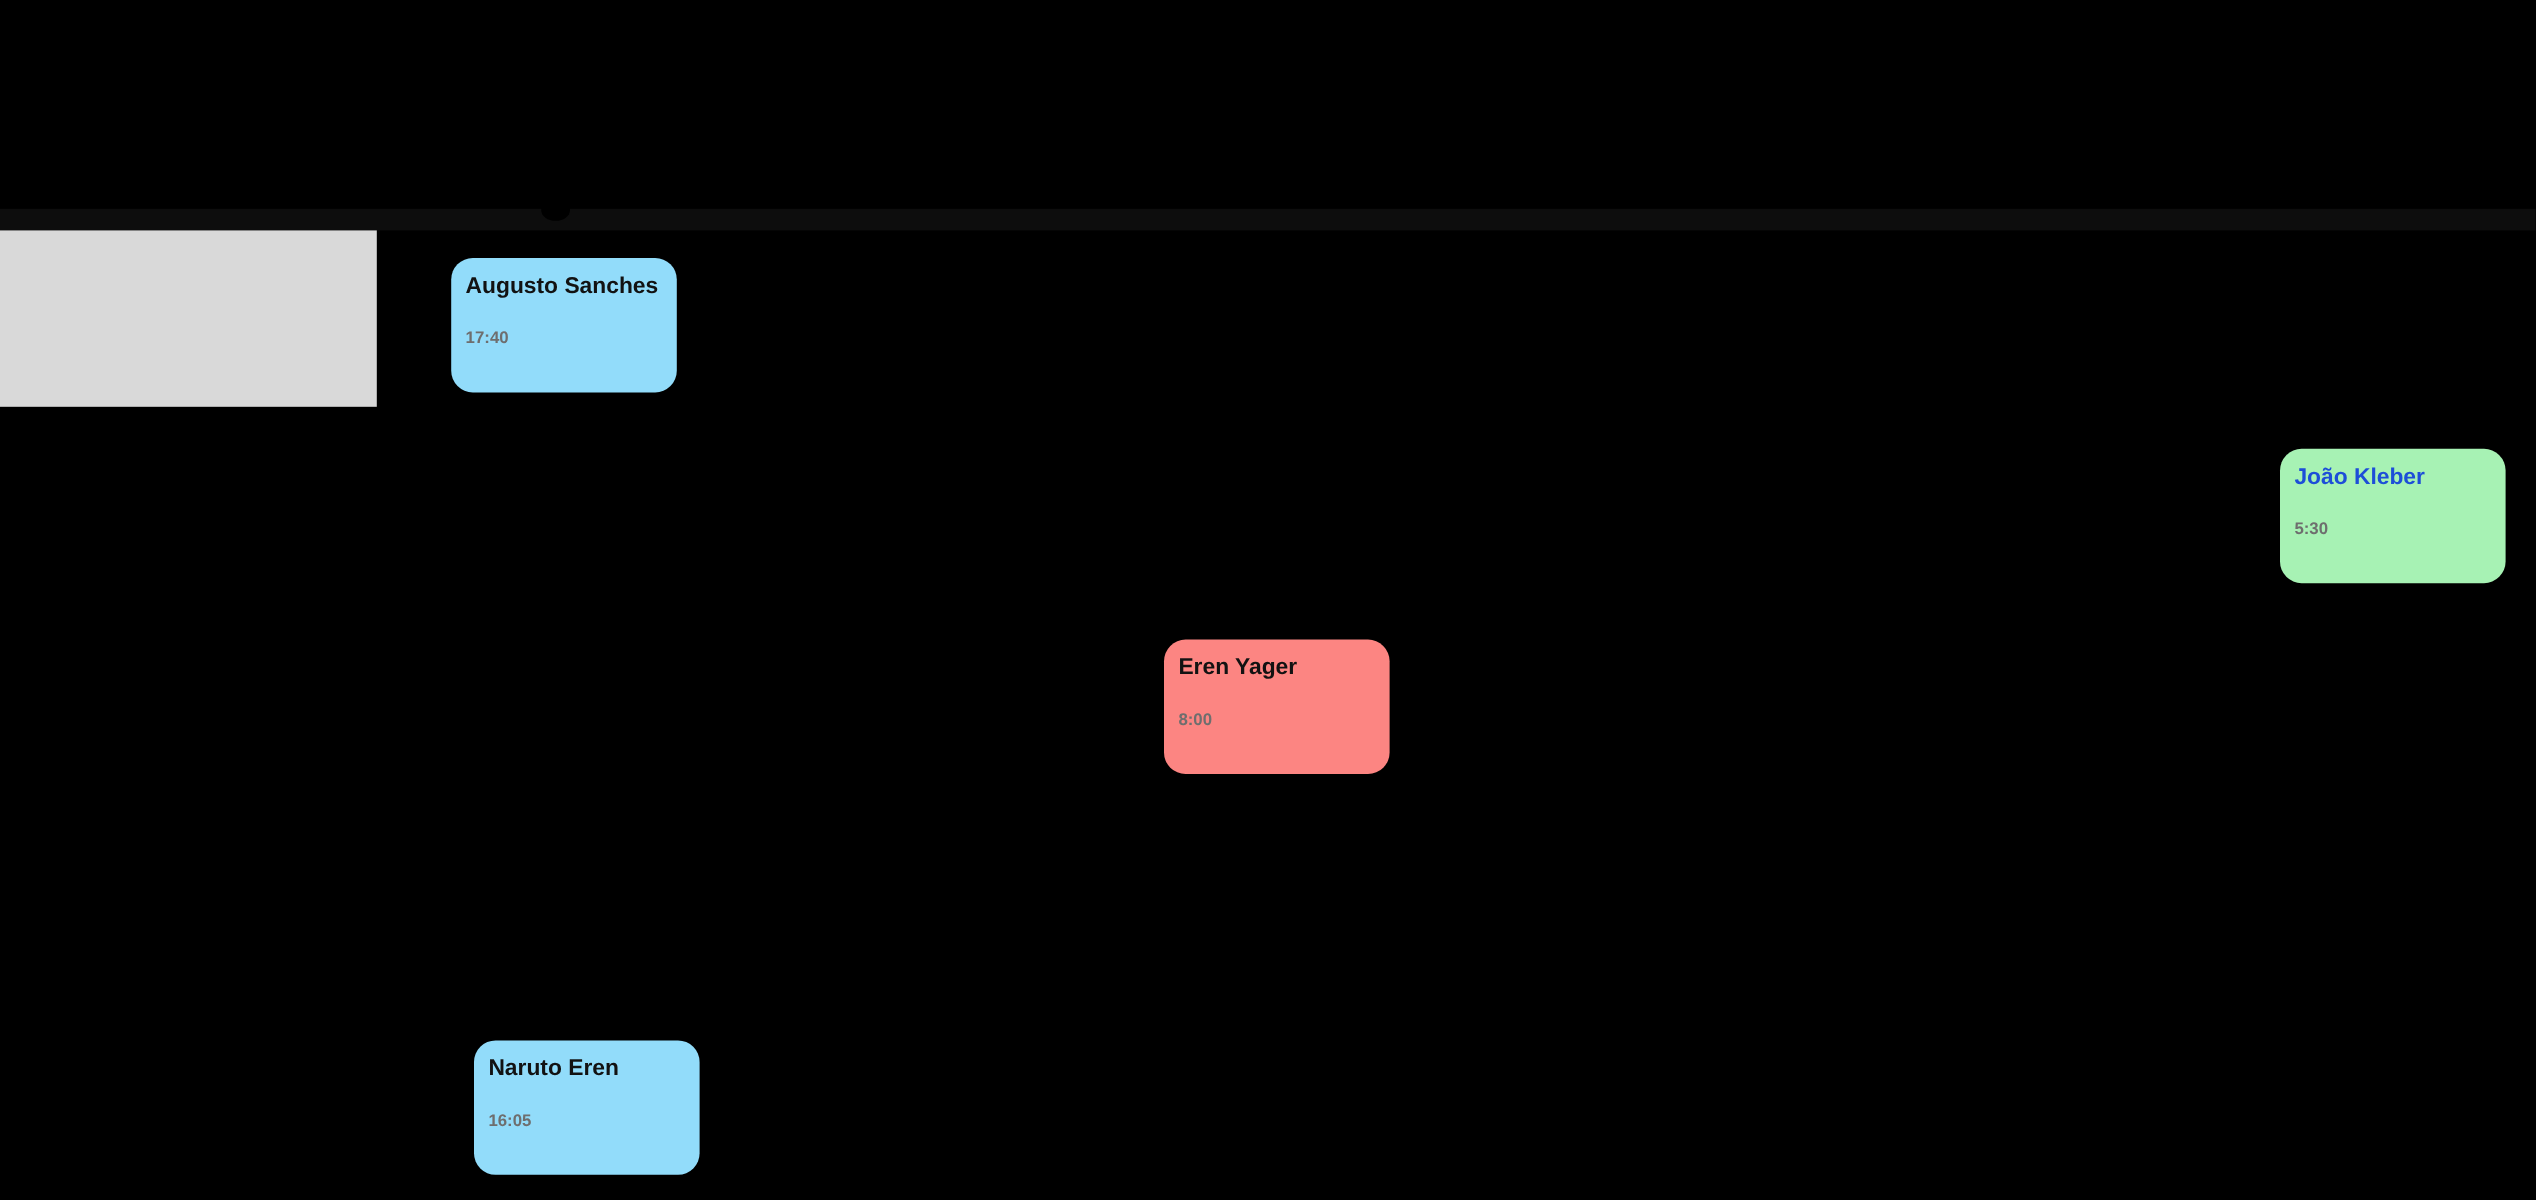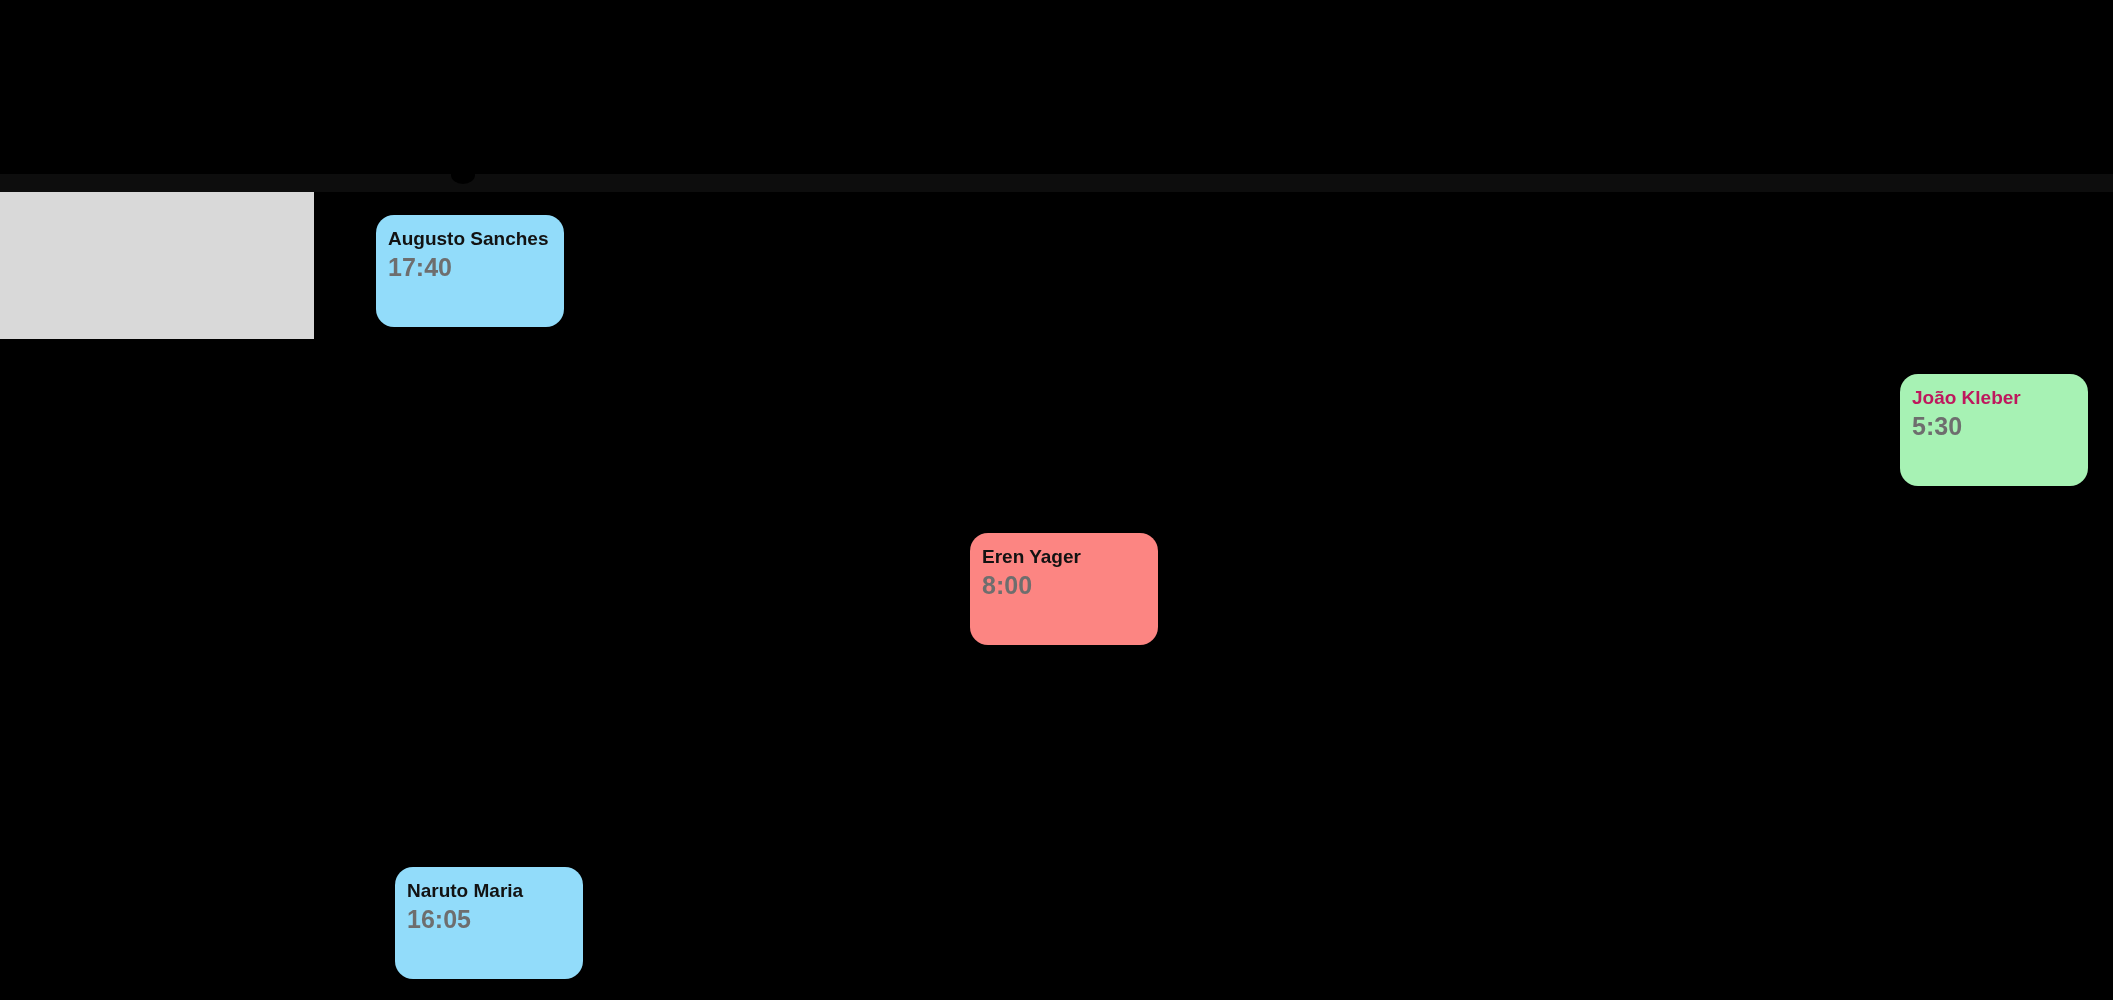--- a/index.html
+++ b/index.html
@@ -58,50 +58,51 @@
     cursor: pointer;
   }
   .card-name {
     font-size: 19px;
     line-height: 28px;
     font-weight: 600;
     color: #121212;
     white-space: nowrap;
   }
   .card-time {
-    font-size: 25px;
+    font-size: 14px;
     line-height: 28px;
     font-weight: 600;
     color: #6e6e6e;
+    margin-top: 14px;
     white-space: nowrap;
   }
 </style>
 </head>
 <body>
 
 <div class="page">
 
   <div class="tab-strip" style="background: rgb(13, 13, 13);">
     <div class="tab-strip-notch" style="background: rgb(0, 0, 0);"></div>
   </div>
 
   <div class="gray-panel" style="background: rgb(217, 217, 217);"></div>
 
   <div class="board">
       <div class="card" style="left: 376px; top: 215px; background: rgb(146, 220, 250);">
     <div class="card-name" style="color: rgb(18, 18, 18);">Augusto Sanches</div>
     <div class="card-time" style="color: rgb(110, 110, 110);">17:40</div>
   </div>
       <div class="card" style="left: 1900px; top: 374px; background: rgb(167, 242, 180);">
-    <div class="card-name" style="color: #be185d;">João Kleber</div>
+    <div class="card-name" style="color: #1d4ed8;">João Kleber</div>
     <div class="card-time" style="color: rgb(110, 110, 110);">5:30</div>
   </div>
       <div class="card" style="left: 970px; top: 533px; background: rgb(252, 133, 130);">
     <div class="card-name" style="color: rgb(18, 18, 18);">Eren Yager</div>
     <div class="card-time" style="color: rgb(110, 110, 110);">8:00</div>
   </div>
       <div class="card" style="left: 395px; top: 867px; background: rgb(146, 220, 250);">
-    <div class="card-name" style="color: rgb(18, 18, 18);">Naruto Maria</div>
+    <div class="card-name" style="color: rgb(18, 18, 18);">Naruto Eren</div>
     <div class="card-time" style="color: rgb(110, 110, 110);">16:05</div>
   </div>
     </div>
 
 </div>
 
 </body></html>

